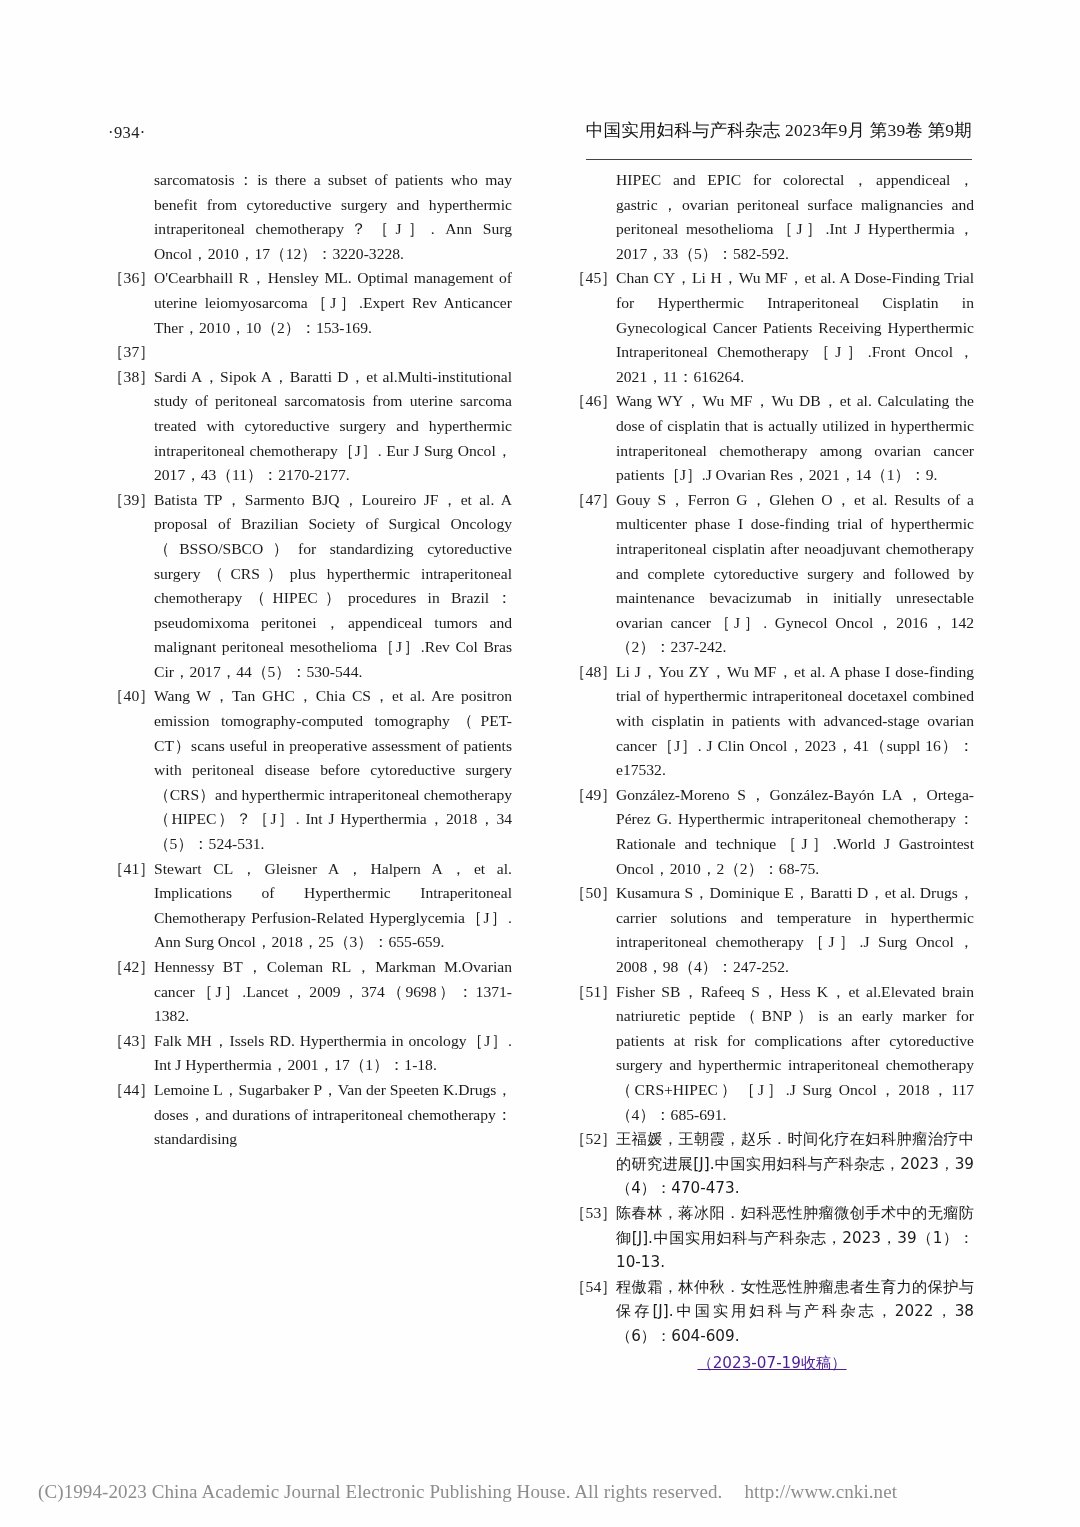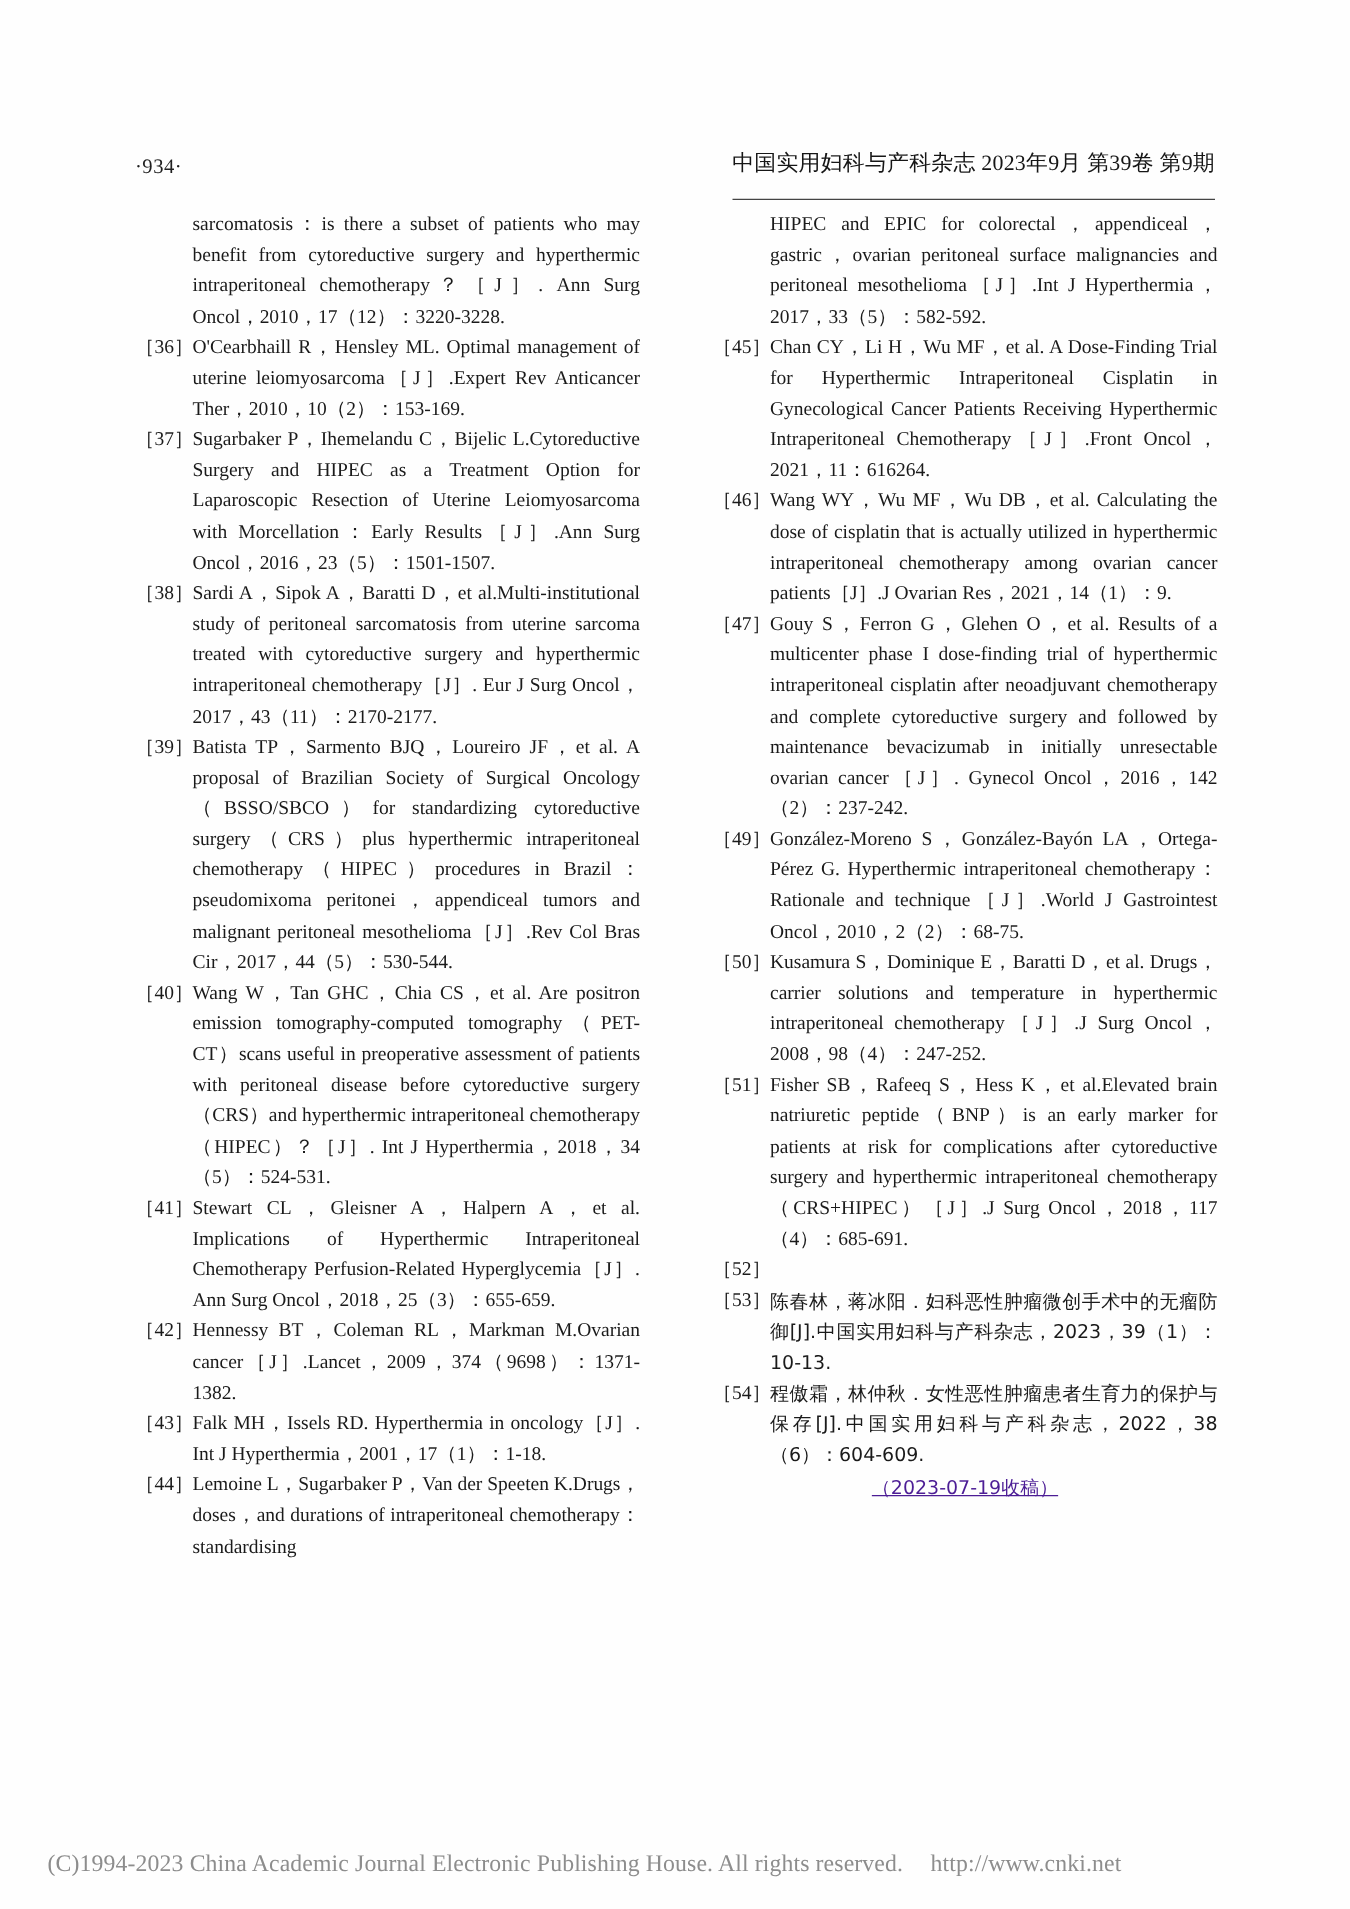--- a/index.html
+++ b/index.html
@@ -132,21 +132,20 @@
         <div class="ref cont">
           <div class="ref-num"></div>
           <div class="ref-body">sarcomatosis：is there a subset of patients who may benefit from cytoreductive surgery and hyperthermic intraperitoneal chemotherapy？［J］. Ann Surg Oncol，2010，17（12）：3220-3228.</div>
         </div>
         <div class="ref">
           <div class="ref-num">［36］</div>
           <div class="ref-body">O'Cearbhaill R，Hensley ML. Optimal management of uterine leiomyosarcoma［J］.Expert Rev Anticancer Ther，2010，10（2）：153-169.</div>
         </div>
         <div class="ref">
           <div class="ref-num">［37］</div>
-          <div class="ref-body">Sugarbaker P，Ihemelandu C，Bijelic L.Cytoreductive Surgery and HIPEC as a Treatment Option for Laparoscopic Resection of Uterine Leiomyosarcoma with Morcellation：Early Results［J］.Ann Surg Oncol，2016，23（5）：1501-1507.</div>
         </div>
         <div class="ref">
           <div class="ref-num">［38］</div>
           <div class="ref-body">Sardi A，Sipok A，Baratti D，et al.Multi-institutional study of peritoneal sarcomatosis from uterine sarcoma treated with cytoreductive surgery and hyperthermic intraperitoneal chemotherapy［J］. Eur J Surg Oncol，2017，43（11）：2170-2177.</div>
         </div>
         <div class="ref">
           <div class="ref-num">［39］</div>
           <div class="ref-body">Batista TP，Sarmento BJQ，Loureiro JF，et al. A proposal of Brazilian Society of Surgical Oncology（BSSO/SBCO）for standardizing cytoreductive surgery（CRS）plus hyperthermic intraperitoneal chemotherapy（HIPEC）procedures in Brazil：pseudomixoma peritonei，appendiceal tumors and malignant peritoneal mesothelioma［J］.Rev Col Bras Cir，2017，44（5）：530-544.</div>
         </div>
         <div class="ref">
@@ -181,33 +180,38 @@
         </div>
         <div class="ref">
           <div class="ref-num">［46］</div>
           <div class="ref-body">Wang WY，Wu MF，Wu DB，et al. Calculating the dose of cisplatin that is actually utilized in hyperthermic intraperitoneal chemotherapy among ovarian cancer patients［J］.J Ovarian Res，2021，14（1）：9.</div>
         </div>
         <div class="ref">
           <div class="ref-num">［47］</div>
           <div class="ref-body">Gouy S，Ferron G，Glehen O，et al. Results of a multicenter phase I dose-finding trial of hyperthermic intraperitoneal cisplatin after neoadjuvant chemotherapy and complete cytoreductive surgery and followed by maintenance bevacizumab in initially unresectable ovarian cancer［J］. Gynecol Oncol，2016，142（2）：237-242.</div>
         </div>
         <div class="ref">
+          <div class="ref-num">［48］</div>
+          <div class="ref-body">Li J，You ZY，Wu MF，et al. A phase I dose-finding trial of hyperthermic intraperitoneal docetaxel combined with cisplatin in patients with advanced-stage ovarian cancer［J］. J Clin Oncol，2023，41（suppl 16）：e17532.</div>
+        </div>
+        <div class="ref">
           <div class="ref-num">［49］</div>
           <div class="ref-body">González-Moreno S，González-Bayón LA，Ortega-Pérez G. Hyperthermic intraperitoneal chemotherapy：Rationale and technique［J］.World J Gastrointest Oncol，2010，2（2）：68-75.</div>
         </div>
         <div class="ref">
           <div class="ref-num">［50］</div>
           <div class="ref-body">Kusamura S，Dominique E，Baratti D，et al. Drugs，carrier solutions and temperature in hyperthermic intraperitoneal chemotherapy［J］.J Surg Oncol，2008，98（4）：247-252.</div>
         </div>
         <div class="ref">
           <div class="ref-num">［51］</div>
           <div class="ref-body">Fisher SB，Rafeeq S，Hess K，et al.Elevated brain natriuretic peptide（BNP）is an early marker for patients at risk for complications after cytoreductive surgery and hyperthermic intraperitoneal chemotherapy（CRS+HIPEC）［J］.J Surg Oncol，2018，117（4）：685-691.</div>
         </div>
         <div class="ref">
           <div class="ref-num">［52］</div>
+          <div class="ref-body cjk">王福媛，王朝霞，赵乐．时间化疗在妇科肿瘤治疗中的研究进展[J].中国实用妇科与产科杂志，2023，39（4）：470-473.</div>
         </div>
         <div class="ref">
           <div class="ref-num">［53］</div>
           <div class="ref-body cjk">陈春林，蒋冰阳．妇科恶性肿瘤微创手术中的无瘤防御[J].中国实用妇科与产科杂志，2023，39（1）：10-13.</div>
         </div>
         <div class="ref">
           <div class="ref-num">［54］</div>
           <div class="ref-body cjk">程傲霜，林仲秋．女性恶性肿瘤患者生育力的保护与保存[J].中国实用妇科与产科杂志，2022，38（6）：604-609.</div>
         </div>
         <div class="received">（2023-07-19收稿）</div>

